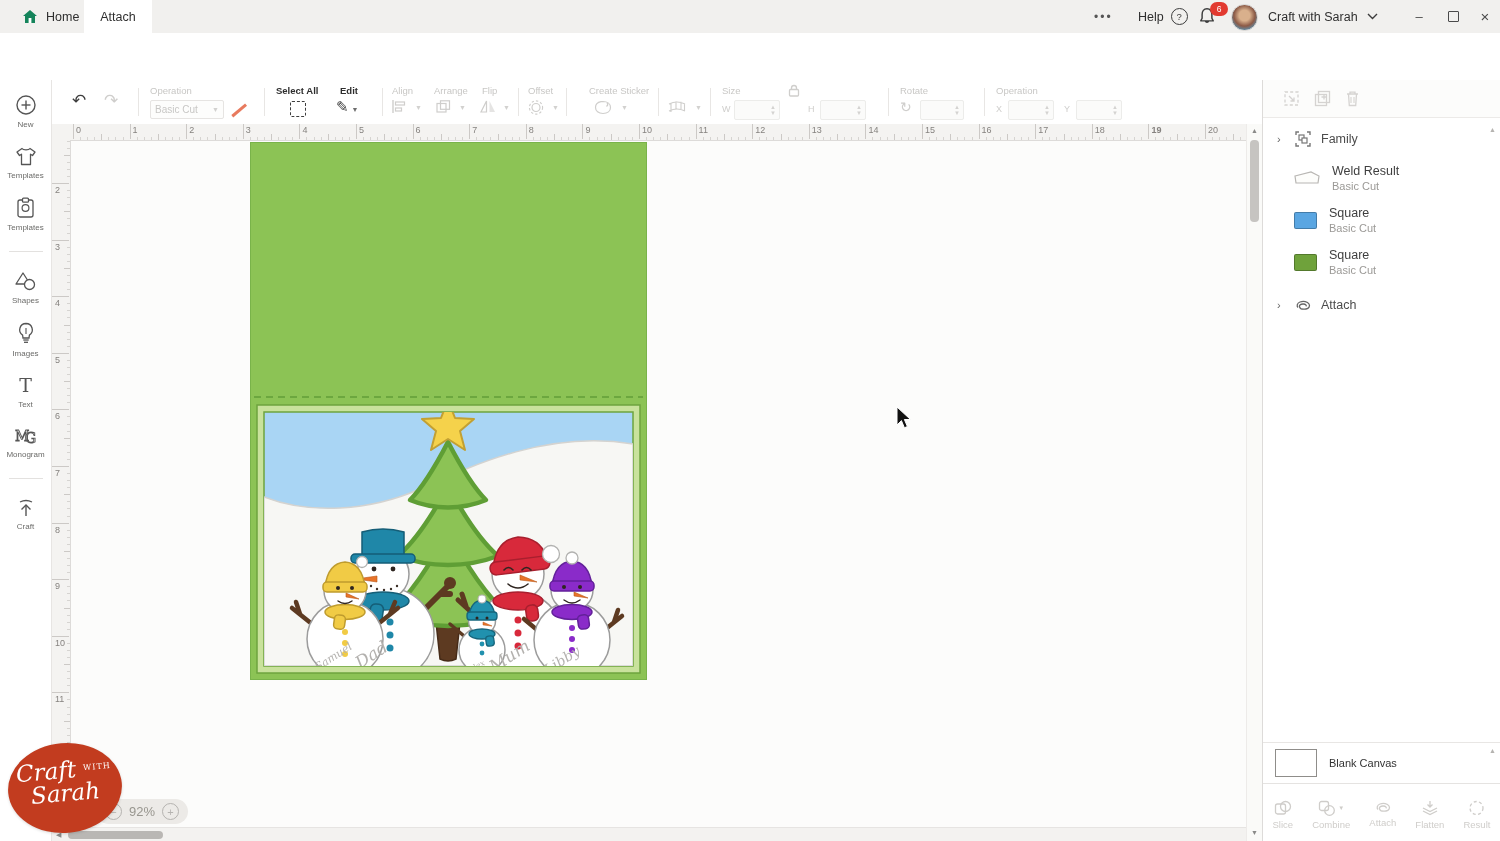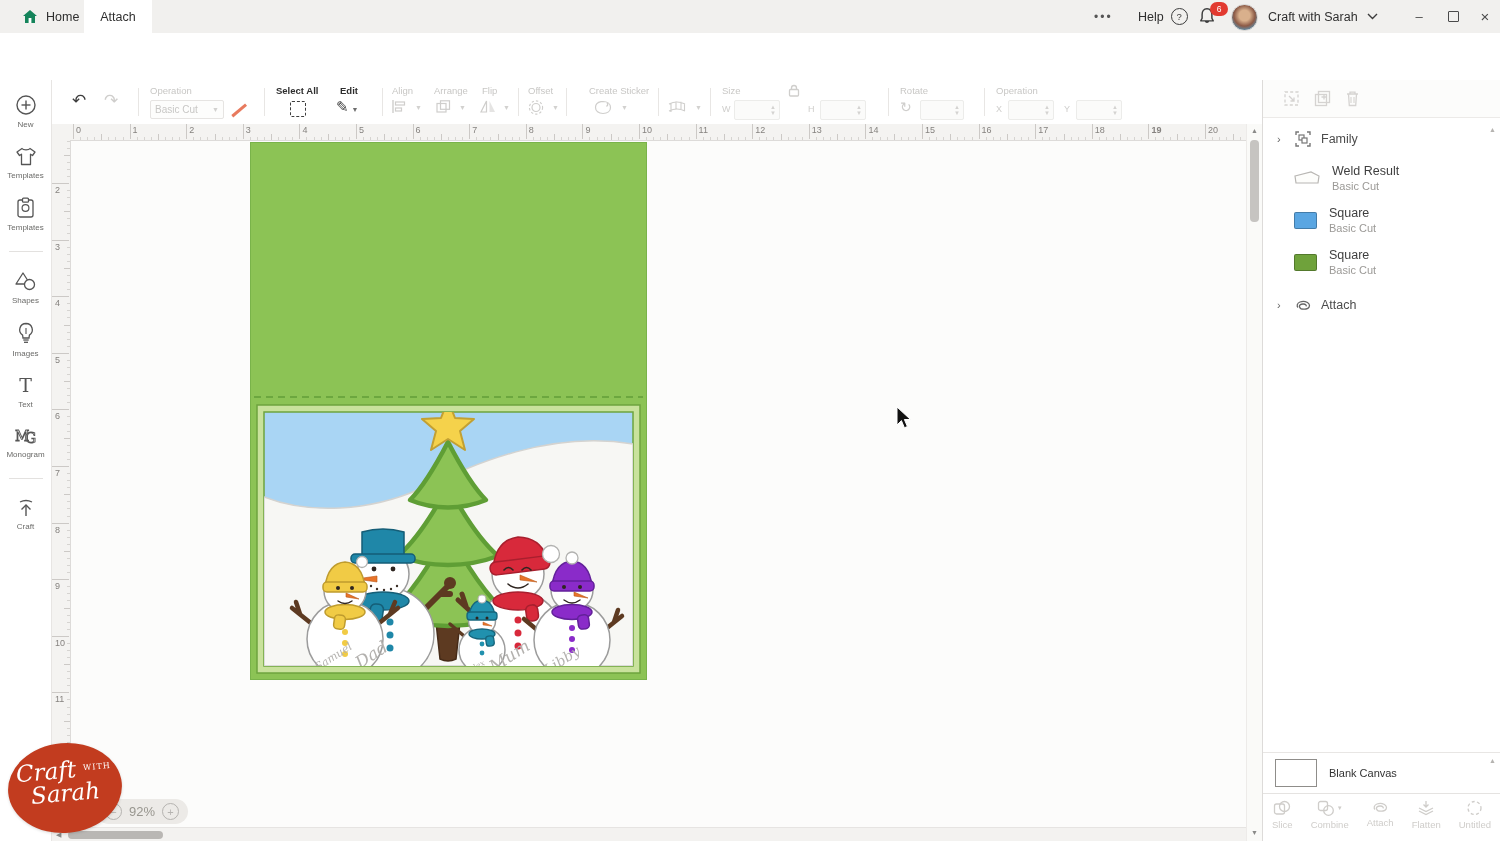--- a/index.html
+++ b/index.html
@@ -77,21 +77,21 @@
   .layer-row{display:flex;align-items:center;gap:9px;margin-bottom:16px;cursor:pointer;}
   .layer-chev{font-size:11px;color:#666;width:8px;}
   .layer-name{font-size:12.5px;color:#4c4c4c;}
   .layer-2line{display:flex;align-items:center;gap:12px;margin:0 0 14px 17px;cursor:pointer;}
   .layer-title{font-size:12.5px;color:#3f3f3f;}
   .layer-sub{font-size:11px;color:#9b9996;margin-top:2px;}
   .swatch{width:21px;height:15px;border-radius:2px;border:1px solid rgba(0,0,0,.25);}
   #blank-row{height:32px;border-top:1px solid #e8e6e4;display:flex;align-items:center;gap:12px;padding:4px 0 4px 12px;flex:0 0 auto;}
   #blank-swatch{width:40px;height:26px;background:#fff;border:1px solid #8f8d8a;}
   #blank-label{font-size:11px;color:#333;}
-  #panel-actions{height:41px;border-top:1px solid #e5e3e1;display:flex;align-items:flex-start;justify-content:space-around;padding-top:6px;color:#cfcdca;flex:0 0 auto;}
+  #panel-actions{height:41px;border-top:1px solid #e5e3e1;display:flex;align-items:flex-start;justify-content:space-around;padding-top:16px;color:#cfcdca;flex:0 0 auto;}
   .pa-item{display:flex;flex-direction:column;align-items:center;gap:3px;font-size:9.5px;cursor:pointer;}
   
   svg{display:block;}
 </style>
 </head>
 <body>
 
 <div id="app">
 
   <div class="abs" id="topbar">
@@ -861,18 +861,18 @@
         <svg width="18" height="16" viewBox="0 0 18 16">
             <path d="M2,8 L9,11.5 L16,8 M2,11 L9,14.5 L16,11" fill="none" stroke="currentColor" stroke-width="1.3"></path>
             <path d="M9,1 L9,6.5 M6.5,4.5 L9,7 L11.5,4.5" fill="none" stroke="currentColor" stroke-width="1.3"></path>
           </svg>
         <span>Flatten</span>
       </div>
       <div class="pa-item">
         <svg width="17" height="16" viewBox="0 0 17 16">
             <circle cx="8.5" cy="8" r="6.5" fill="none" stroke="currentColor" stroke-width="1.3" stroke-dasharray="3 2.4"></circle>
           </svg>
-        <span>Untitled</span>
+        <span>Result</span>
       </div>
     </div>
   </div>
 
 </div>
 
 </body></html>

